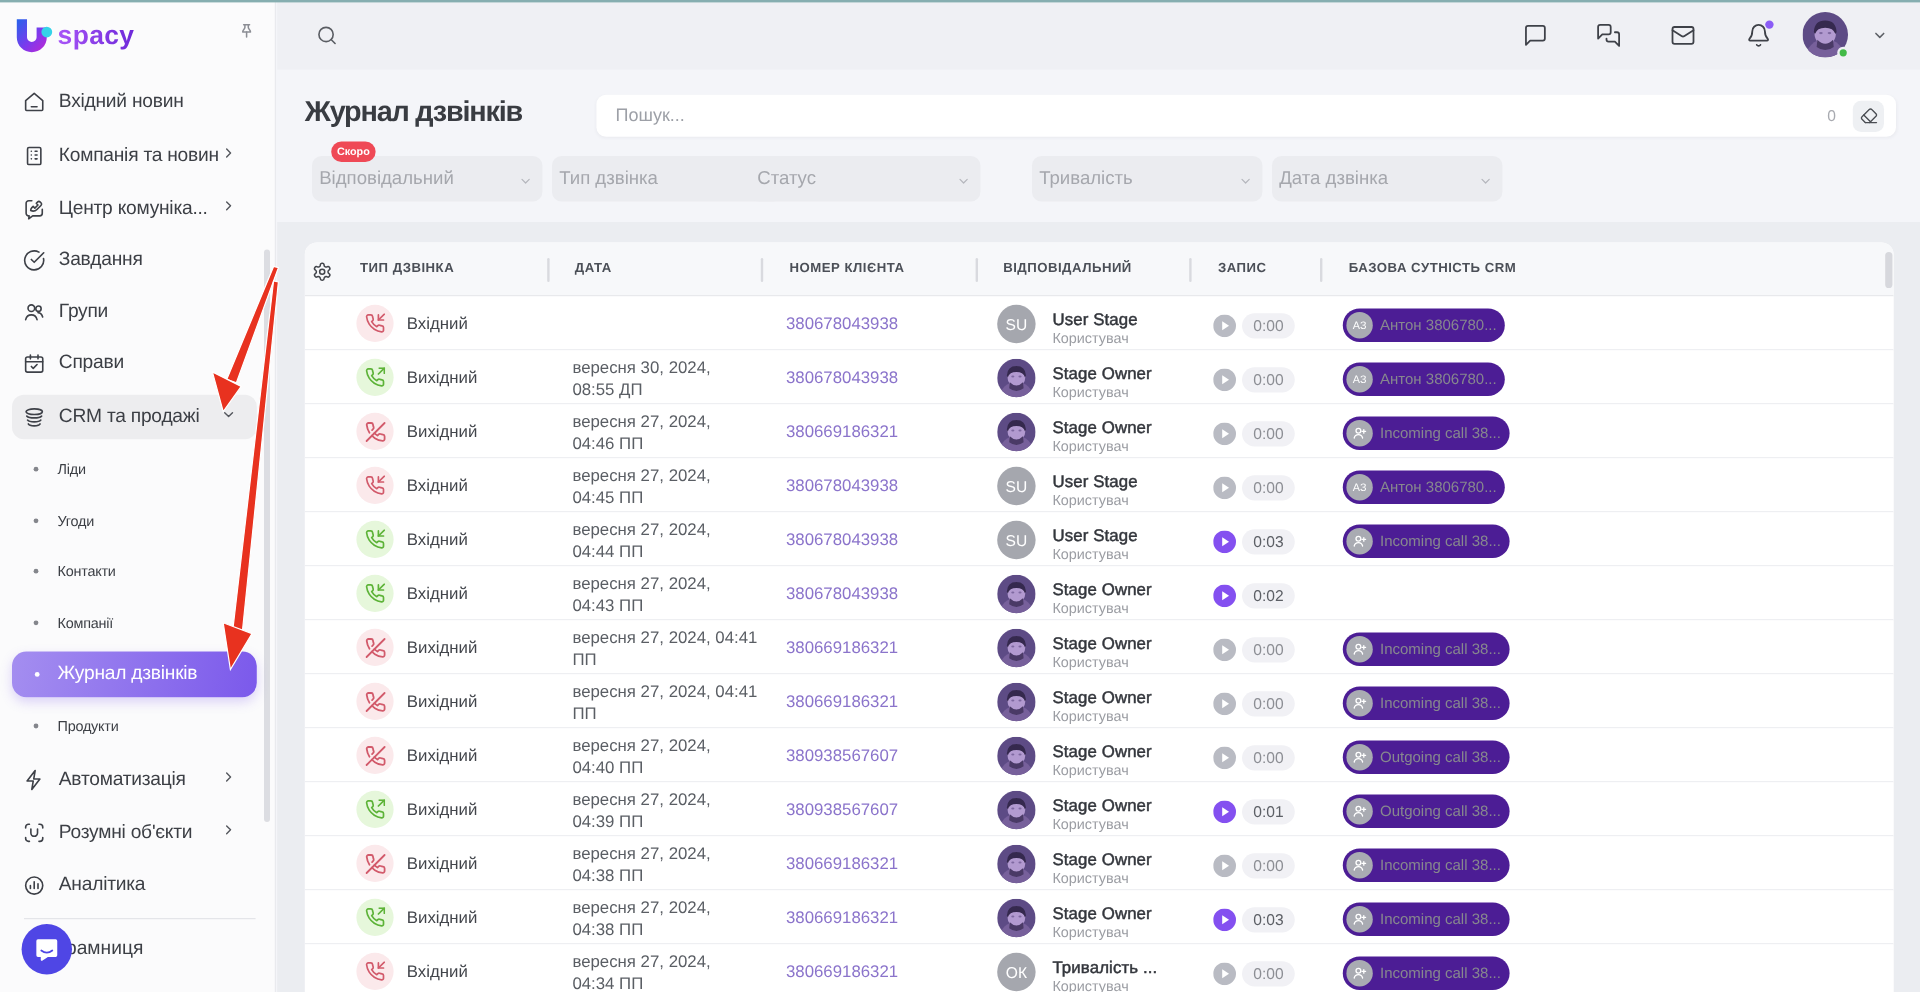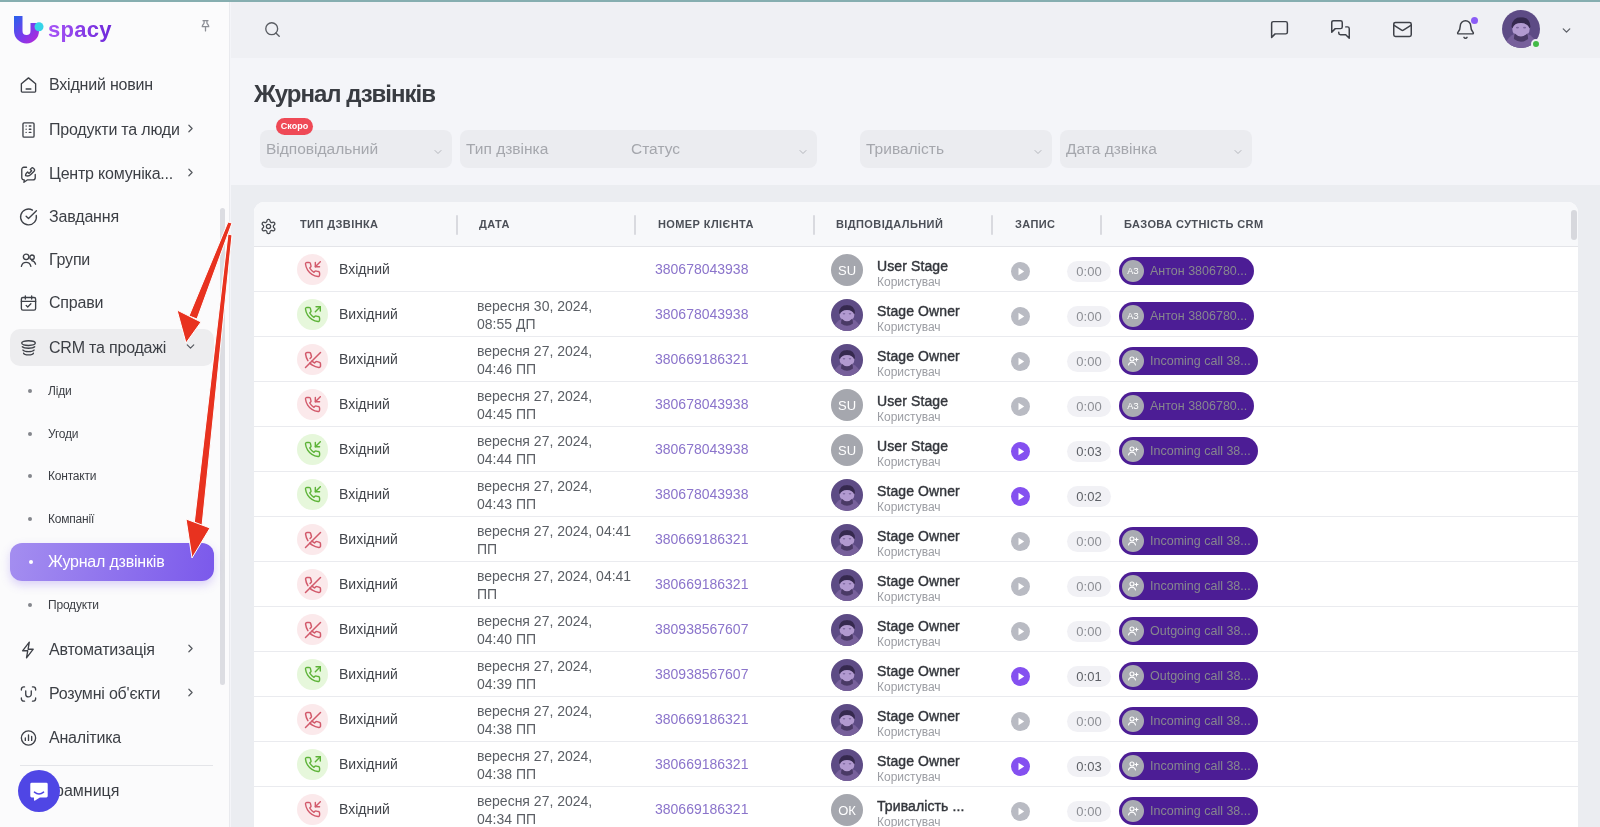--- a/index.html
+++ b/index.html
@@ -58,21 +58,21 @@
 .cic { position:absolute; left:43px; top:7px; width:31px; height:31px; border-radius:50%; display:flex; align-items:center; justify-content:center; }
 .cic.red { background:#fbe9eb; color:#d25a6b; }
 .cic.green { background:#e6f7db; color:#5db338; }
 .ctype { position:absolute; left:85px; top:14px; font-size:14px; color:#42454b; }
 .cdate { position:absolute; left:223px; top:5px; font-size:14px; color:#5a5e64; line-height:18px; }
 .cphone { position:absolute; left:401px; top:14px; font-size:14px; color:#8b74cb; }
 .cav { position:absolute; left:577px; top:7px; width:32px; height:32px; border-radius:50%; background:#a5a7ae; color:#fff; font-size:13px; display:flex; align-items:center; justify-content:center; }
 .cname { position:absolute; left:623px; top:11px; font-size:14px; font-weight:400; -webkit-text-stroke:0.4px #33363c; color:#33363c; letter-spacing:0.1px; }
 .csub { position:absolute; left:623px; top:27.5px; font-size:12px; color:#9b9da3; }
 .cplay { position:absolute; left:757px; top:15px; width:19px; height:19px; }
-.cdur { position:absolute; left:813px; top:14px; width:44px; height:21px; border-radius:11px; background:#f1f1f5; font-size:13px; color:#8c8e94; text-align:center; line-height:21px; }
+.cdur { position:absolute; left:781px; top:14px; width:44px; height:21px; border-radius:11px; background:#f1f1f5; font-size:13px; color:#8c8e94; text-align:center; line-height:21px; }
 .crm { position:absolute; left:865px; top:10px; height:28px; border-radius:14px; background:#4c1d95; }
 .crm .av { position:absolute; left:3px; top:3px; width:22px; height:22px; border-radius:50%; background:#a9abb2; color:#fff; font-size:9px; display:flex; align-items:center; justify-content:center; }
 .crm .tx { margin-left:31px; margin-right:7px; font-size:12.5px; color:#87888e; line-height:28px; white-space:nowrap; }
 #tbl-scroll { position:absolute; left:1571px; top:210px; width:6px; height:30px; border-radius:3px; background:#d7d8dd; z-index:4; }
 
 #arrows { position:absolute; left:0; top:0; width:1600px; height:827px; z-index:50; pointer-events:none; }
 </style>
 </head>
 <body>
 <div id="app">
@@ -117,21 +117,21 @@
           </div>
           <div class="lb">Вхідний новин</div>
         </div>
         <div class="mi" style="top:108px">
           <div class="ic">
             <svg width="22" height="22" viewBox="0 0 24 24" fill="none" stroke="currentColor" stroke-width="1.7" stroke-linecap="round" stroke-linejoin="round">
               <rect x="5" y="3" width="14" height="18" rx="1.5"></rect>
               <path d="M9 7h.01M13 7h2M9 11h.01M13 11h2M9 15h.01M13 15h2"></path>
             </svg>
           </div>
-          <div class="lb">Продукти та люди</div>
+          <div class="lb">Компанія та новин</div>
           <div class="chev"><svg width="13" height="13" viewBox="0 0 24 24" fill="none" stroke="currentColor" stroke-width="2.2" stroke-linecap="round" stroke-linejoin="round">
               <path d="m9 6 6 6-6 6"></path>
             </svg></div>
         </div>
         <div class="mi" style="top:152px">
           <div class="ic">
             <svg width="22" height="22" viewBox="0 0 24 24" fill="none" stroke="currentColor" stroke-width="1.7" stroke-linecap="round" stroke-linejoin="round">
               <path d="M9.5 3.5H6.2A2.7 2.7 0 0 0 3.5 6.2v10.6a2.7 2.7 0 0 0 2.7 2.7h.5l-.5 3 4.2-3h7.4a2.7 2.7 0 0 0 2.7-2.7v-4.3"></path>
               <path d="M8.3 13.9c3 1.2 4.7.7 6.6-1.2l4.2-4.2c.85-.85.85-2 0-2.85l-.75-.75c-.85-.85-2-.85-2.85 0l-1.3 1.3 1.75 1.75-3.3 3.3-1.75-1.75-1.6 1.6c-.7.7-1 1.8-1 2.8z"></path>
             </svg>
@@ -295,20 +295,31 @@
           <ellipse cx="19" cy="14.8" rx="1.3" ry="0.8" fill="#7e68a0"></ellipse>
         </g>
   </svg>
   <div class="status"></div>
 </div>
 <div id="usr-chev"><svg width="13" height="13" viewBox="0 0 24 24" fill="none" stroke="currentColor" stroke-width="2.4" stroke-linecap="round" stroke-linejoin="round">
         <path d="m6 9 6 6 6-6"></path>
       </svg></div>
 
 <h1>Журнал дзвінків</h1>
+<div id="searchbox">
+  <div class="ph">Пошук...</div>
+  <div class="cnt">0</div>
+  <div class="erase">
+        <svg width="15" height="15" viewBox="0 0 24 24" fill="none" stroke="currentColor" stroke-width="1.8" stroke-linecap="round" stroke-linejoin="round">
+          <path d="m7 21-4.3-4.3c-1-1-1-2.5 0-3.4l9.6-9.6c1-1 2.5-1 3.4 0l5.6 5.6c1 1 1 2.5 0 3.4L13 21"></path>
+          <path d="M22 21H7"></path>
+          <path d="m5 11 9 9"></path>
+        </svg>
+      </div>
+</div>
 <div id="soon">Скоро</div>
 <div id="filters">
       <div class="filter" style="left:260px">
         <div class="lb">Відповідальний</div>
         <div class="chev"><svg width="12" height="12" viewBox="0 0 24 24" fill="none" stroke="currentColor" stroke-width="2" stroke-linecap="round" stroke-linejoin="round">
             <path d="m6 9 6 6 6-6"></path>
           </svg></div>
       </div>
       <div class="filter" style="left:460px">
         <div class="lb">Тип дзвінка</div>

